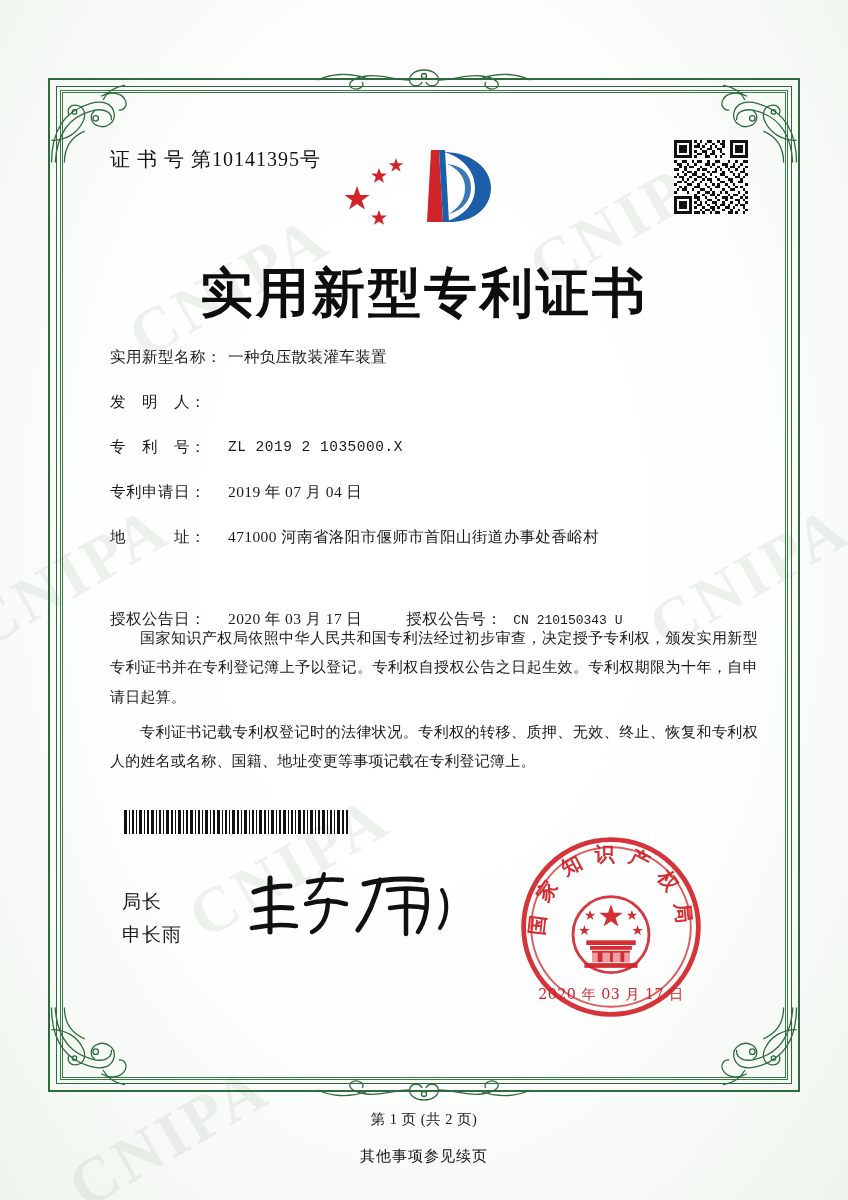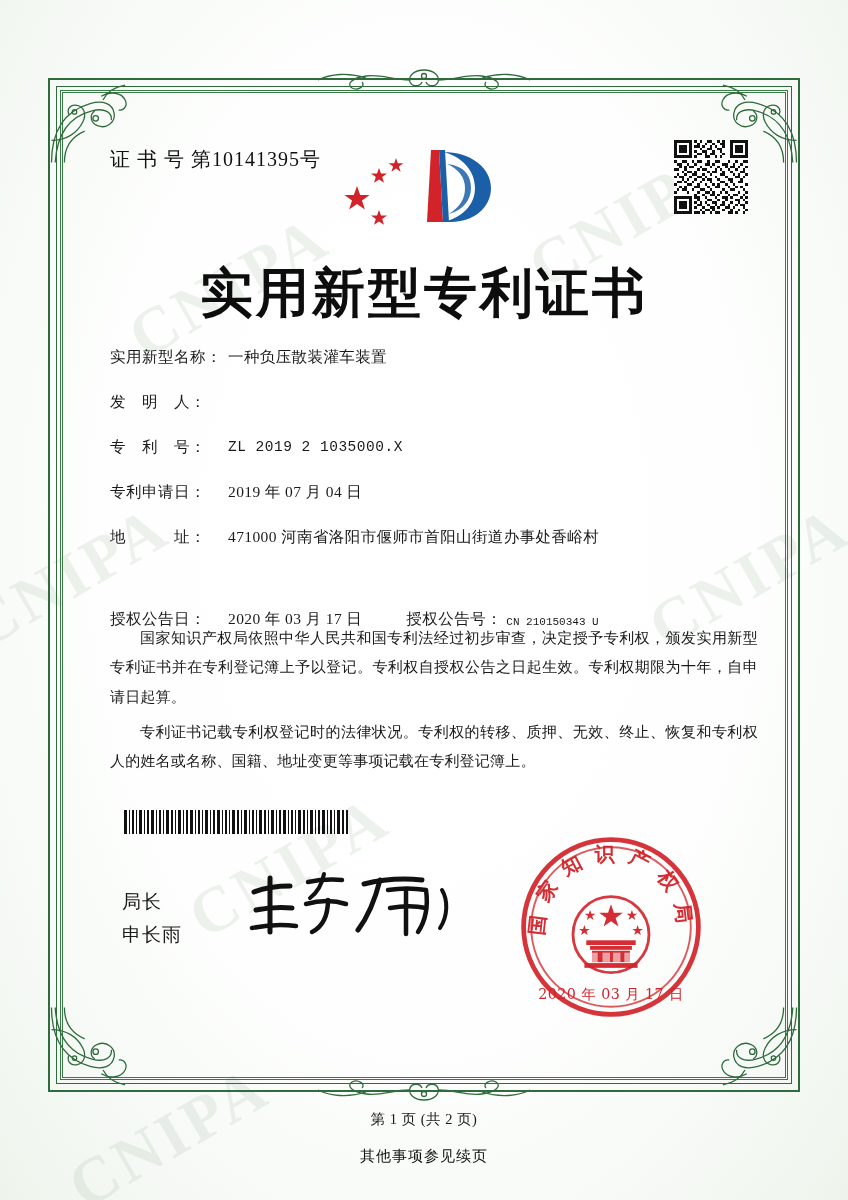--- a/index.html
+++ b/index.html
@@ -172,23 +172,23 @@
     letter-spacing: 0.5px;
   }
   .field-row.split .field-value { flex: 0 0 auto; }
   .second-label {
     margin-left: 44px;
     white-space: nowrap;
     letter-spacing: 0.5px;
     margin-top: 37px;
   }
   .second-value {
-    margin-left: 4px;
+    margin-left: 11px;
     font-family: "Liberation Mono", "DejaVu Sans Mono", monospace;
-    font-size: 11px;
+    font-size: 13px;
   }
 
   
   .paragraphs {
     position: absolute;
     left: 24px;
     top: 470px;
     width: 648px;
     font-size: 15px;
     line-height: 1.95;

